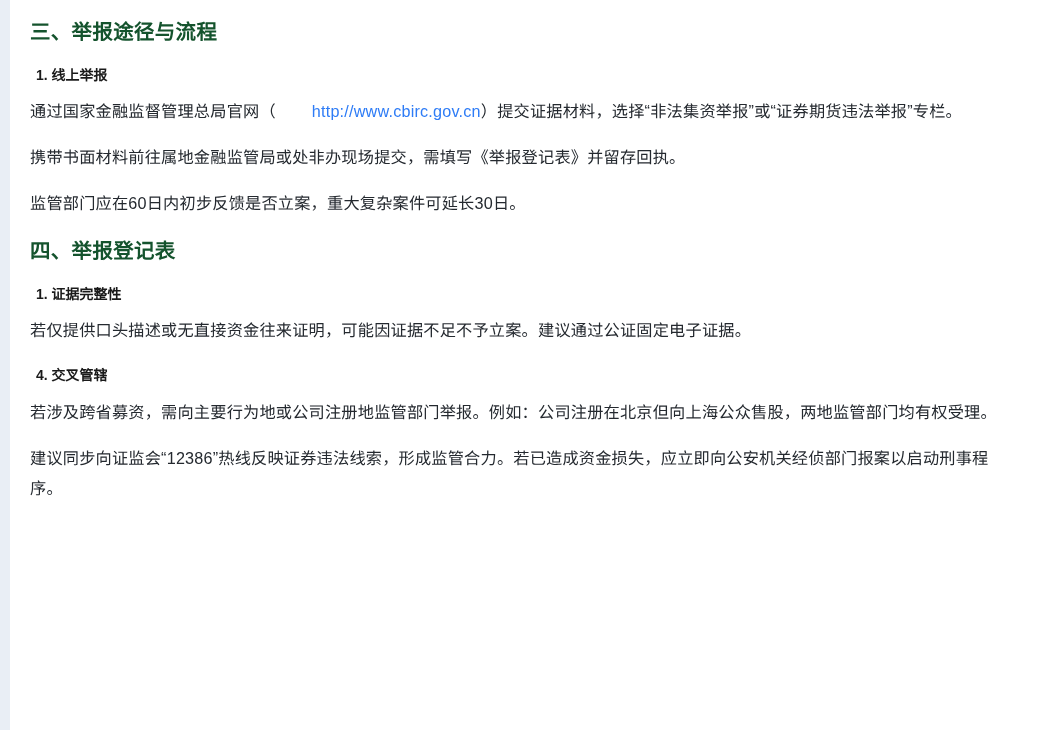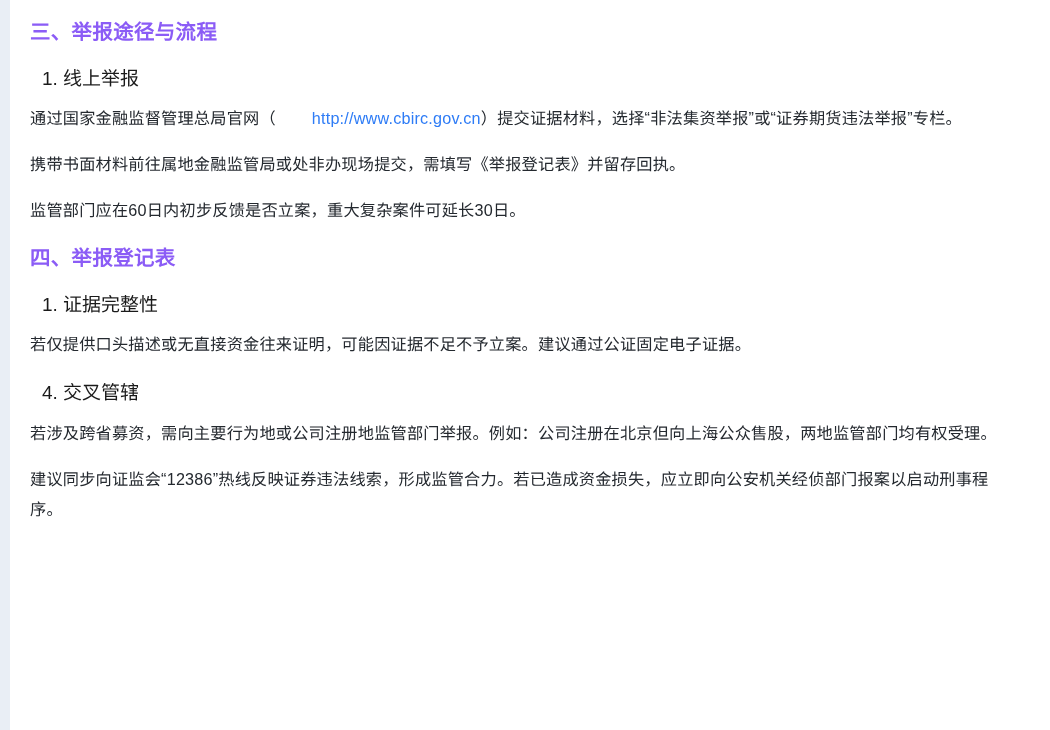--- a/index.html
+++ b/index.html
@@ -30,33 +30,33 @@
     height: 730px;
     background: #e9eef5;
   }
   .content {
     position: relative;
     margin-left: 0;
   }
   h2.section {
     font-size: 20.5px;
     font-weight: 700;
-    color: #8b5cf6;
+    color: #14532d;
     margin: 12px 0 14px 0;
     letter-spacing: 0.3px;
     line-height: 1.35;
   }
   h2.section.tight {
     margin-top: 18px;
   }
   h3.sub {
-    font-size: 19px;
-    font-weight: 400;
+    font-size: 14px;
+    font-weight: 700;
     color: #1a1a1a;
-    margin: 20px 0 12px 12px;
+    margin: 20px 0 12px 6px;
     line-height: 1.4;
   }
   p.para {
     font-size: 16.2px;
     line-height: 1.85;
     color: #24292f;
     margin: 0 0 6px 0;
     max-width: 995px;
     letter-spacing: 0.2px;
   }

